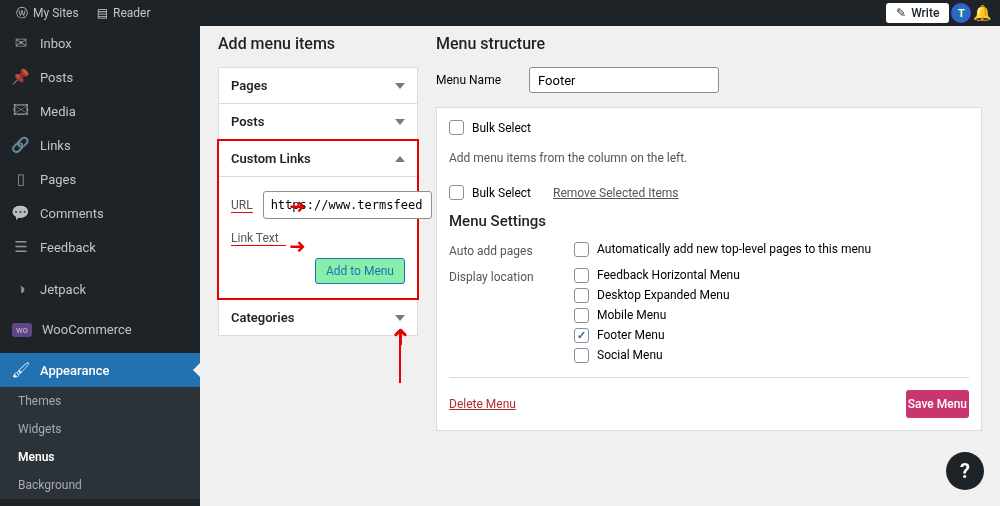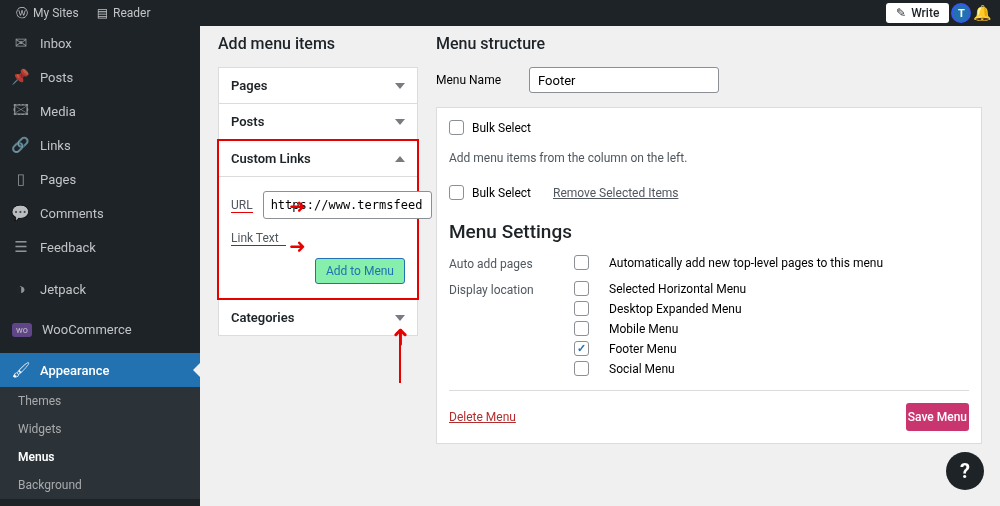--- a/index.html
+++ b/index.html
@@ -38,25 +38,25 @@
 .arrow-r{color:#e60000;font-size:20px;position:absolute;pointer-events:none}
 .arrow-up{position:absolute;color:#e60000;font-size:24px;pointer-events:none}
 .mn-row{display:flex;align-items:center;gap:28px;margin-bottom:14px;font-size:12px}
 .mn-inp{border:1px solid #8c8f94;border-radius:3px;padding:12px 8px;width:190px;height:26px;font-size:13px}
 .box{border:1px solid #dcdcde;background:#fff;padding:12px;margin-bottom:12px}
 .bulk{display:flex;align-items:center;gap:8px;font-size:12px;margin-bottom:8px}
 .chk{width:15px;height:15px;border:1px solid #8c8f94;border-radius:3px;cursor:pointer;background:#fff;display:inline-flex;align-items:center;justify-content:center}
 .chk.checked::after{content:"✓";font-size:11px;color:#2271b1;font-weight:bold}
 .hint{font-size:12px;color:#50575e}
 .link-rm{font-size:12px;color:#50575e;text-decoration:underline;cursor:pointer}
-.settings-h{font-size:19px;font-weight:500;color:#1d2327;margin:20px 0 12px}
+.settings-h{font-size:15px;font-weight:500;color:#1d2327;margin:12px 0 12px}
 .settings-row{display:flex;gap:30px;font-size:12px;margin-bottom:10px}
 .settings-lbl{width:95px;color:#50575e;padding-top:2px}
 .settings-opts{display:flex;flex-direction:column;gap:5px}
-.opt{display:flex;align-items:center;gap:20px}
+.opt{display:flex;gap:8px}
 .footer-row{border-top:1px solid #dcdcde;padding-top:12px;margin-top:14px;display:flex;justify-content:space-between;align-items:center}
 .del-link{color:#b32d2e;font-size:12px;text-decoration:underline;cursor:pointer}
 .save-btn{background:#c9356e;color:#fff;border:none;padding:7px 2px;border-radius:3px;font-size:12px;cursor:pointer;font-weight:500}
 .help-fab{position:absolute;right:16px;bottom:16px;width:38px;height:38px;border-radius:50%;background:#1d2327;color:#fff;display:flex;align-items:center;justify-content:center;font-size:20px;font-weight:bold;cursor:pointer}
 .tri-down{width:0;height:0;border-left:5px solid transparent;border-right:5px solid transparent;border-top:6px solid #787c82}
 .tri-up{width:0;height:0;border-left:5px solid transparent;border-right:5px solid transparent;border-bottom:6px solid #787c82}
 </style>
 </head>
 <body>
 
@@ -208,21 +208,21 @@
                 <span class="chk"></span>
                 <span>Automatically add new top-level pages to this menu</span>
               </label>
             </div>
         </div>
         <div class="settings-row">
           <div class="settings-lbl">Display location</div>
           <div class="settings-opts" id="loc-opts">
               <label class="opt">
                 <span class="chk"></span>
-                <span>Selected Horizontal Menu</span>
+                <span>Feedback Horizontal Menu</span>
               </label>
               <label class="opt">
                 <span class="chk"></span>
                 <span>Desktop Expanded Menu</span>
               </label>
               <label class="opt">
                 <span class="chk"></span>
                 <span>Mobile Menu</span>
               </label>
               <label class="opt">

